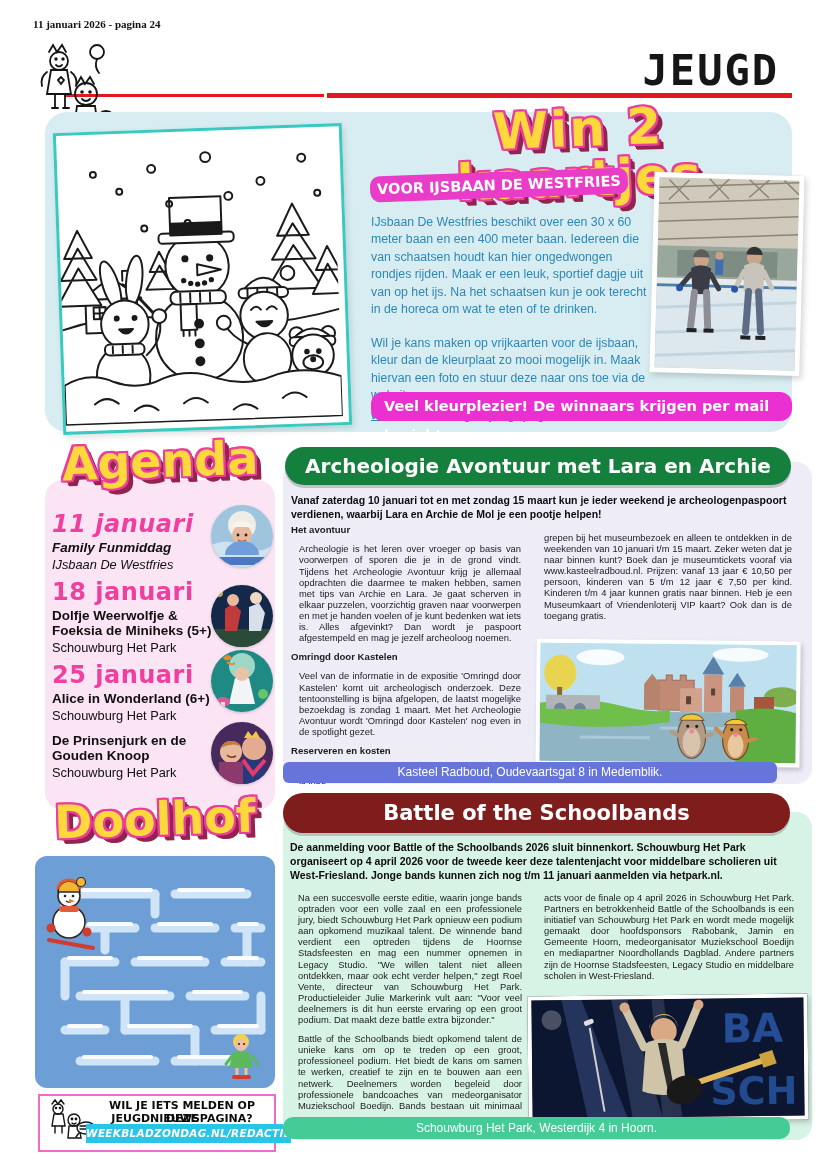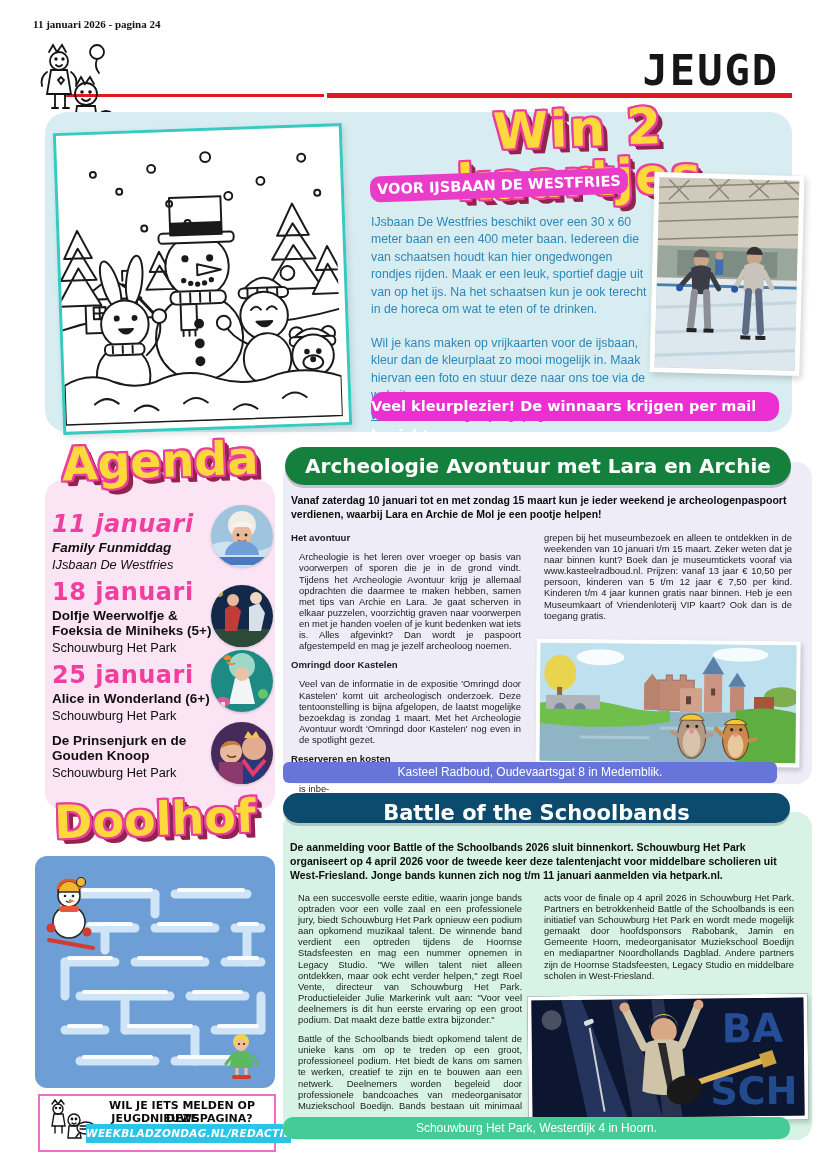--- a/index.html
+++ b/index.html
@@ -23,21 +23,21 @@
   .win-title{left:366px;top:104px;width:426px;text-align:center;font-size:50px;letter-spacing:2px;transform:rotate(-2deg);}
   .win-badge{left:370px;top:172px;width:258px;height:26px;background:#e93cc8;border-radius:10px;
              color:#fff;font-weight:800;font-size:14.5px;line-height:26px;text-align:center;
              transform:rotate(-2deg);font-family:"DejaVu Sans",sans-serif;}
   .skater{left:652px;top:174px;width:140px;height:190px;border:5px solid #fff;transform:rotate(1.5deg);
           box-shadow:2px 3px 6px rgba(0,0,0,.18);background:#cfcabc;}
   .win-text{left:371px;top:214px;width:280px;color:#2d87b8;font-size:12.3px;line-height:1.42;}
   .win-text p{margin:0 0 16px 0;}
   .win-link{color:#2d87b8;font-weight:bold;text-decoration:underline;font-size:12.5px;}
   .win-footer{left:371px;top:392px;width:408px;height:29px;background:#ec2fd0;border-radius:12px;
-              color:#fff;font-weight:800;font-size:14.5px;line-height:29px;
+              color:#fff;font-weight:800;font-size:14.5px;line-height:29px;padding-left:13px;
               font-family:"DejaVu Sans",sans-serif;}
   
   .agenda-panel{left:45px;top:480px;width:230px;height:330px;background:#fbe4f3;border-radius:18px;}
   .agenda-title{left:45px;top:438px;width:230px;text-align:center;font-size:46px;transform:rotate(-2deg);}
   .ag-entry{left:52px;width:166px;}
   .ag-date{font-family:"DejaVu Sans",sans-serif;font-weight:800;font-size:24px;color:#f0409f;letter-spacing:.5px;line-height:1;margin-bottom:4px;}
   .ag-title{font-weight:bold;font-size:13.5px;line-height:15px;color:#101010;}
   .ag-venue{font-size:12.8px;color:#101010;margin-top:2px;}
   .ag-circle{width:62px;height:62px;border-radius:50%;overflow:hidden;left:211px;box-shadow:0 1px 3px rgba(0,0,0,.2);}
   
@@ -51,34 +51,34 @@
   .melden-magenta{width:18px;height:19px;background:#ec2fd0;}
   .melden-cyan{flex:1;background:#2ac4e8;color:#fff;font-weight:800;font-style:italic;font-size:10.5px;
                line-height:19px;text-align:center;letter-spacing:.3px;font-family:"DejaVu Sans",sans-serif;}
   
   .banner{border-radius:20px;color:#fff;font-weight:800;text-align:center;
           font-family:"DejaVu Sans",sans-serif;box-shadow:0 3px 0 rgba(0,0,0,.18);}
   .caption{border-radius:10px;color:#fff;text-align:center;font-size:12px;}
   .art-intro{font-weight:bold;font-size:10.5px;line-height:1.35;color:#0c0c0c;}
   .art-col{font-size:9.4px;line-height:1.18;color:#1c1c1c;text-align:justify;}
   .art-col h4{margin:7px 0 1px 0;font-size:9.6px;}
-  .art-col h4.first{margin-top:8px;}
+  .art-col h4.first{margin-top:0;}
   .art-col p{margin:8px;}
   
   .arch-panel{left:283px;top:462px;width:529px;height:322px;background:#edecf7;border-radius:16px;}
   .arch-banner{left:285px;top:447px;width:506px;height:38px;background:#15803d;font-size:20px;line-height:38px;}
   .arch-intro{left:291px;top:493px;width:512px;}
   .arch-col1{left:291px;top:524px;width:238px;}
   .arch-col2{left:536px;top:524px;width:264px;}
   .castle{left:536px;top:640px;width:256px;height:118px;border:4px solid #fff;transform:rotate(.6deg);
           box-shadow:2px 3px 5px rgba(0,0,0,.18);background:#bfe0ef;}
   .arch-caption{left:283px;top:762px;width:494px;height:21px;background:#6774d9;line-height:21px;border-radius:6px;}
   
   .battle-panel{left:283px;top:812px;width:529px;height:328px;background:#d7f3e5;border-radius:16px;}
-  .battle-banner{left:283px;top:793px;width:507px;height:30px;background:#0c4a6e;font-size:21px;line-height:40px;}
+  .battle-banner{left:283px;top:793px;width:507px;height:40px;background:#7f1d1d;font-size:21px;line-height:40px;}
   .battle-intro{left:290px;top:840px;width:515px;}
   .battle-col1{left:290px;top:884px;width:240px;height:228px;overflow:hidden;}
   .battle-col2{left:536px;top:884px;width:266px;}
   .concert{left:528px;top:995px;width:272px;height:118px;border:4px solid #fff;transform:rotate(-.6deg);
            box-shadow:2px 3px 5px rgba(0,0,0,.18);background:#0d1630;}
   .battle-caption{left:283px;top:1117px;width:507px;height:22px;background:#44cb96;line-height:22px;}
   svg{display:block;}
 </style>
 </head>
 <body>

